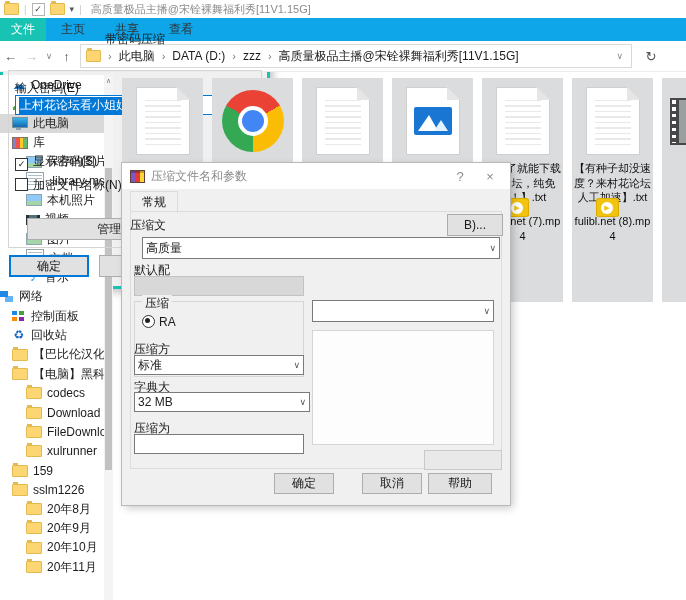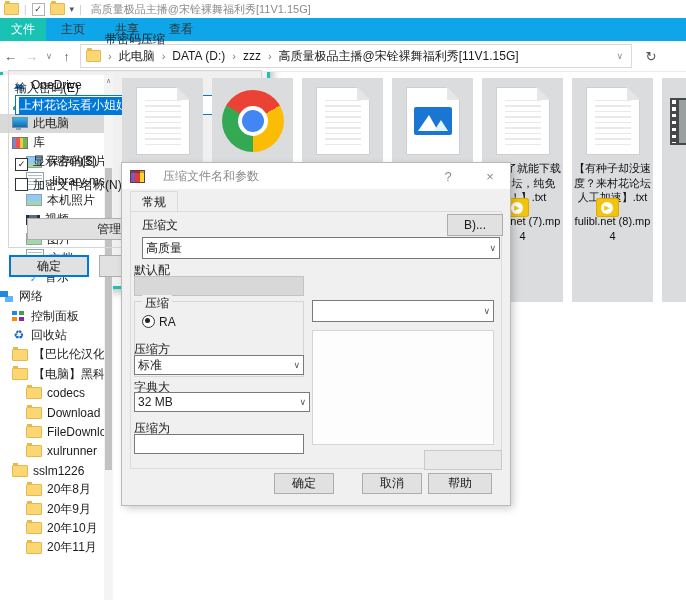--- a/index.html
+++ b/index.html
@@ -109,21 +109,21 @@
   .combo .arr{margin-left:auto;color:#555;font-size:9px;padding-left:3px}
   .btn{position:absolute;background:#e1e1e1;border:1px solid #adadad;box-sizing:border-box;
     display:flex;align-items:center;justify-content:center;color:#1a1a1a}
   .btn.default{border:2px solid #0078d7}
   .btn.disabled{color:#9a9a9a;background:#e9e9e9;border-color:#c9c9c9}
   .groupbox{position:absolute;border:1px solid #d5d5d5;box-sizing:border-box}
   .grouplegend{position:absolute;background:#f0f0f0;padding:0 3px;color:#1a1a1a}
 
   
   .rar{left:122px;top:163px;width:388px;height:342px;z-index:10}
-  .rar-title{height:26px;background:#fff;display:flex;align-items:center;gap:18px;padding:0 8px}
+  .rar-title{height:26px;background:#fff;display:flex;align-items:center;gap:6px;padding:0 8px}
   .rar-title .t{flex:1;color:#8c8c8c}
   .dlg-ctl{width:24px;text-align:center;color:#8c8c8c;font-size:13px}
   .rar-body{position:relative;height:316px}
   .rtab2{position:absolute;left:8px;top:2px;width:46px;height:21px;background:#f0f0f0;border:1px solid #dcdcdc;border-bottom:none;
     text-align:center;line-height:21px;color:#1a1a1a}
   .tabframe{position:absolute;left:8px;top:22px;width:370px;height:256px;border:1px solid #dcdcdc}
   .combo-dis{position:absolute;background:#d8d8d8;border:1px solid #c2c2c2;box-sizing:border-box}
   .radio{display:inline-block;width:11px;height:11px;border:1px solid #333;border-radius:50%;background:#fff;position:relative;vertical-align:-2px;margin-right:4px}
   .radio::after{content:"";position:absolute;left:2px;top:2px;width:5px;height:5px;border-radius:50%;background:#222}
 
@@ -299,20 +299,24 @@
       <div class="nav-item" style="padding-left: 26px;">
         <span class="nav-ic i-folder"></span>
         <span>FileDownlo</span>
       </div>
 
       <div class="nav-item" style="padding-left: 26px;">
         <span class="nav-ic i-folder"></span>
         <span>xulrunner</span>
       </div>
 
+      <div class="nav-item" style="padding-left: 12px;">
+        <span class="nav-ic i-folder"></span>
+        <span>159</span>
+      </div>
 
       <div class="nav-item" style="padding-left: 12px;">
         <span class="nav-ic i-folder"></span>
         <span>sslm1226</span>
       </div>
 
       <div class="nav-item" style="padding-left: 26px;">
         <span class="nav-ic i-folder"></span>
         <span>20年8月</span>
       </div>
@@ -419,21 +423,21 @@
     <div class="rar-title">
       <span class="winrar-ic"></span>
       <span class="t">压缩文件名和参数</span>
       <span class="dlg-ctl">?</span>
       <span class="dlg-ctl">×</span>
     </div>
     <div class="rar-body">
       <div class="rtab2">常规</div>
       <div class="tabframe"></div>
 
-      <div class="fld-label" style="left:20px;top:28px">压缩文</div>
+      <div class="fld-label" style="left:8px;top:28px">压缩文</div>
       <div class="btn" style="left:325px;top:25px;width:56px;height:22px">B)...</div>
       <div class="combo" style="left:20px;top:48px;width:358px;height:22px">
         <span>高质量</span>
         <span class="arr">∨</span>
       </div>
 
       <div class="fld-label" style="left:12px;top:73px">默认配</div>
       <div class="combo-dis" style="left:12px;top:87px;width:170px;height:20px"></div>
 
       <div class="combo" style="left:190px;top:111px;width:182px;height:22px">

